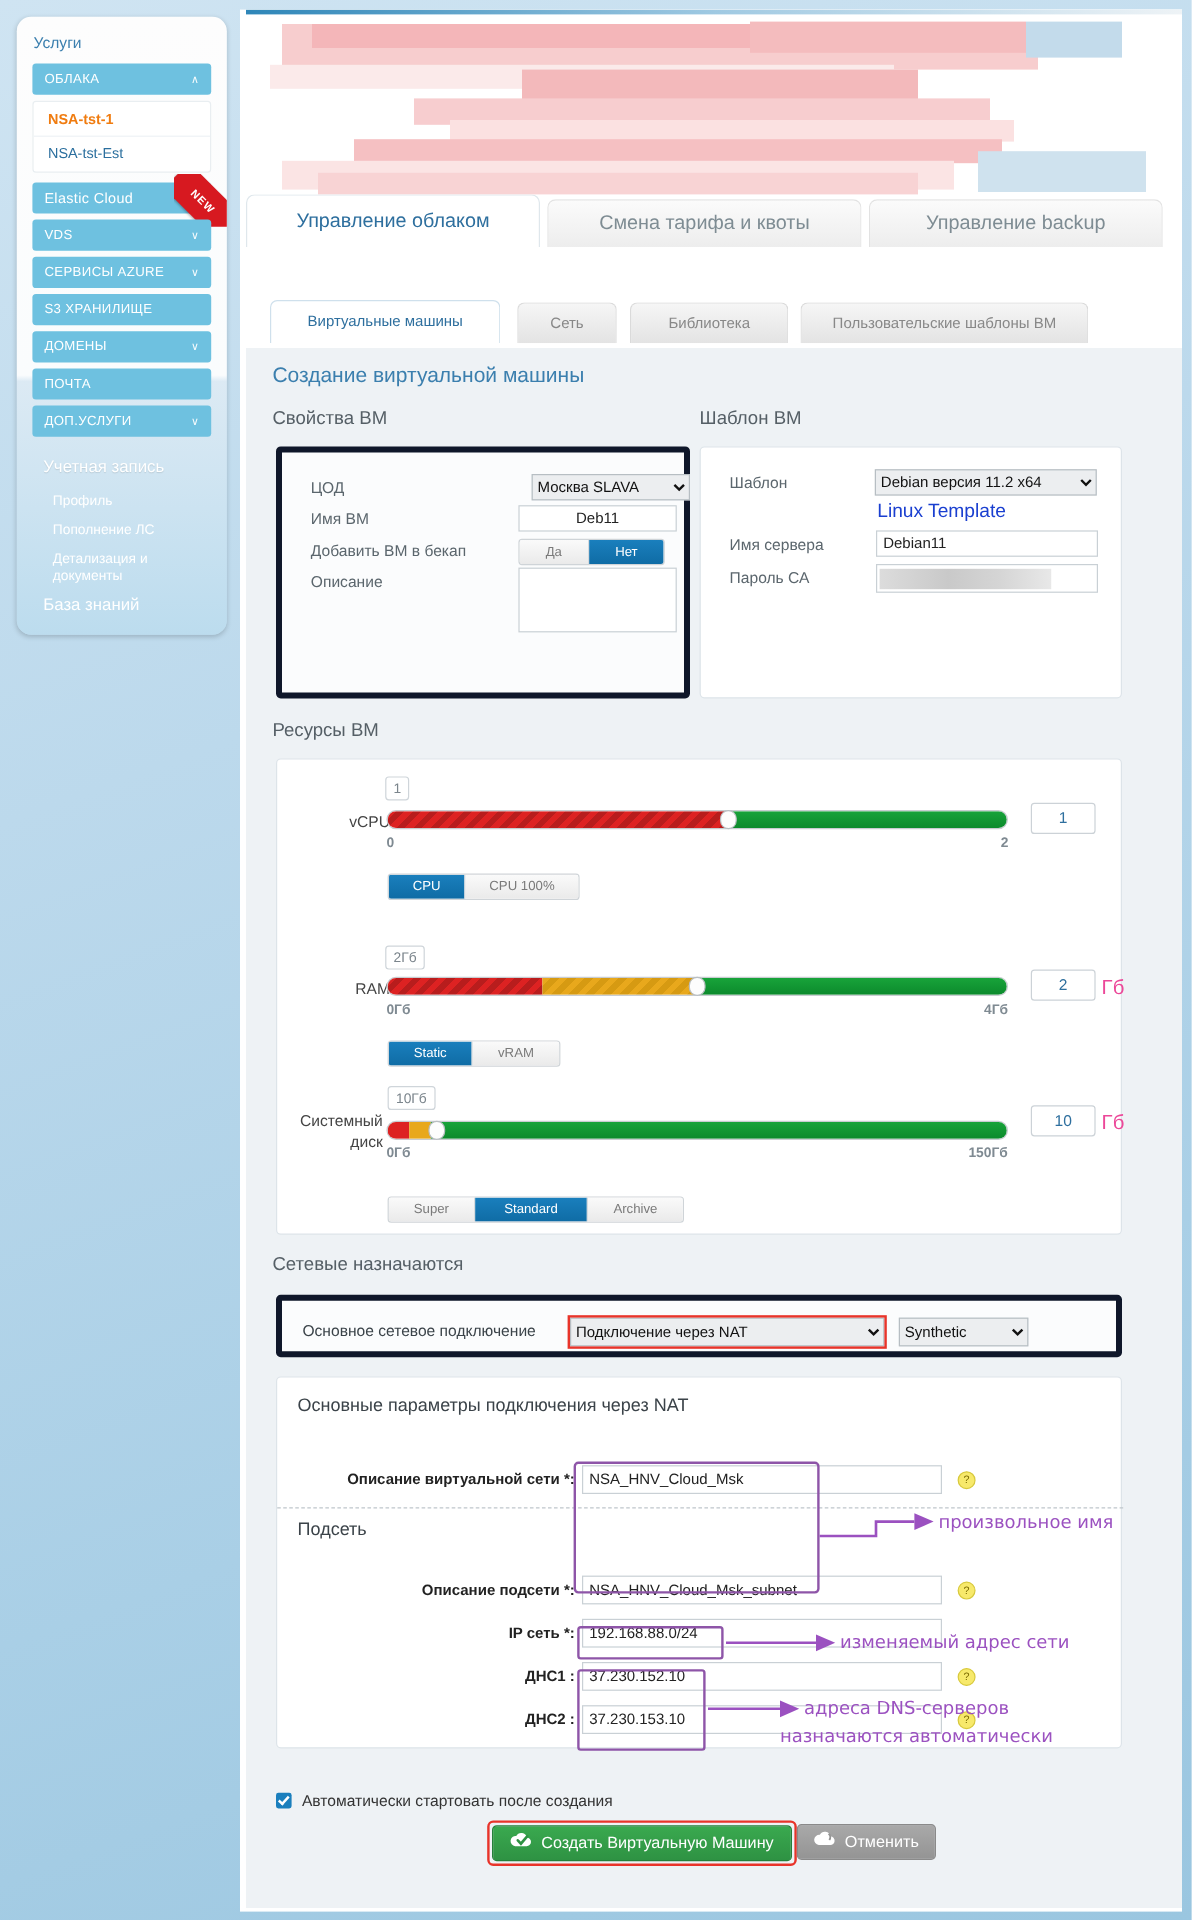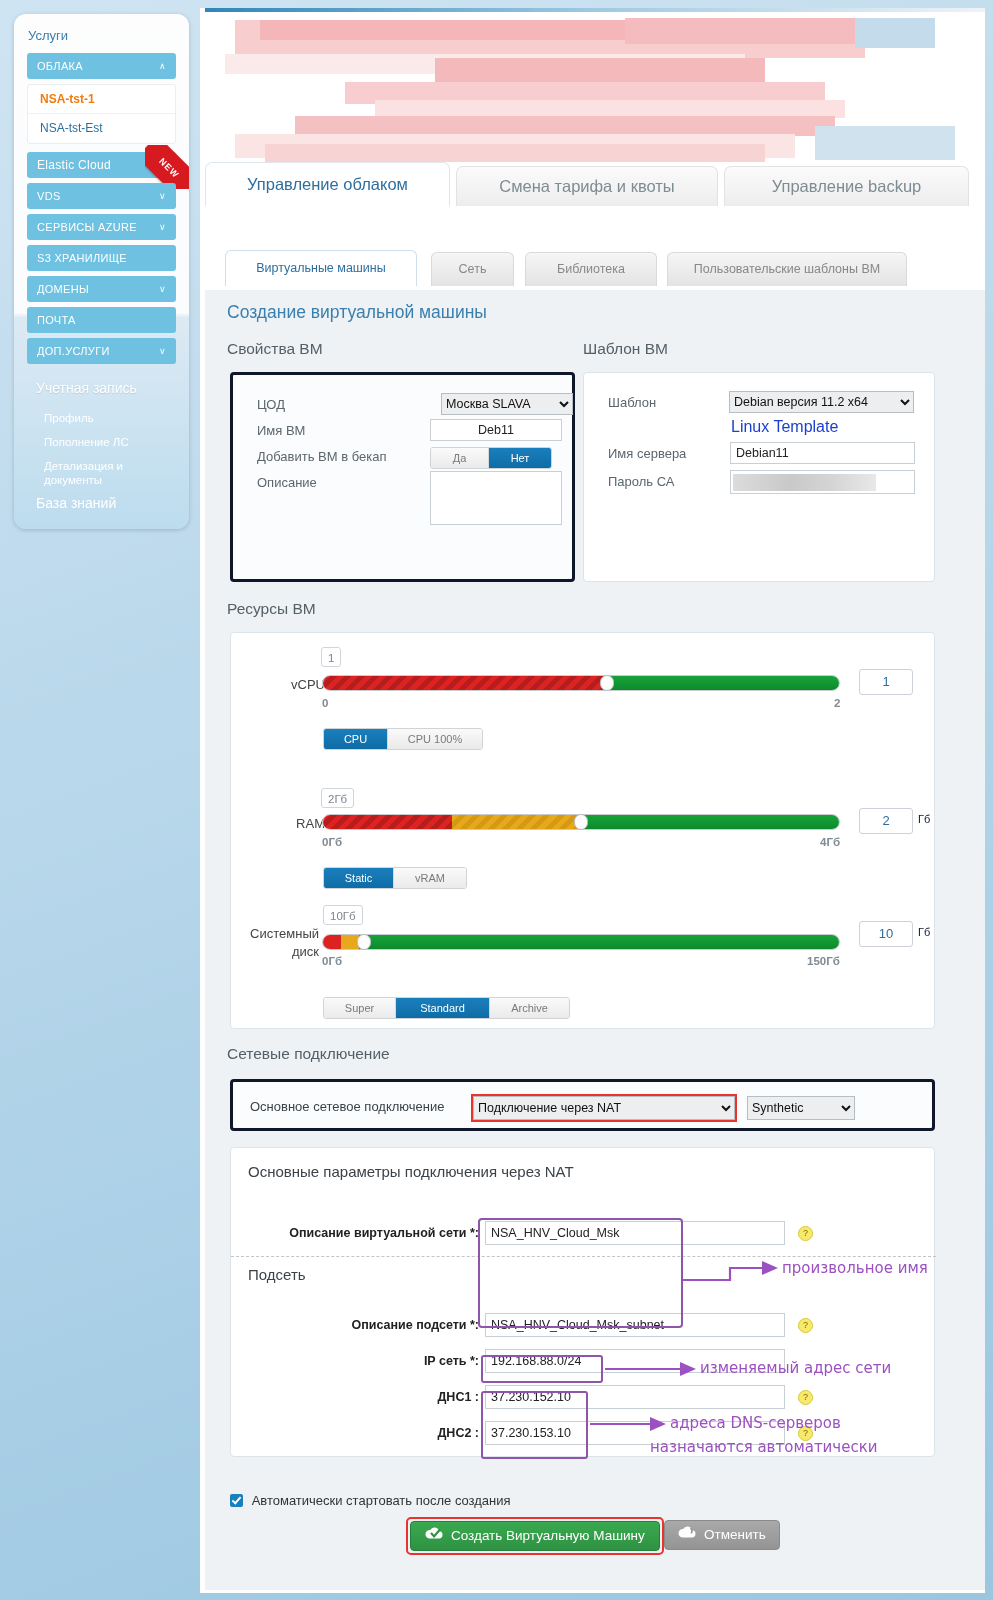--- a/index.html
+++ b/index.html
@@ -80,21 +80,21 @@
     background: linear-gradient(180deg,#f6f6f6,#e3e3e3); border:1px solid #dadada; border-bottom:none;
     cursor:pointer;
   }
   .stab.active { background:#fff; color:#2e6f9e; border:1px solid #cfe0ec; border-bottom:none; height:36px; line-height:35px;}
 
   #body { position:absolute; left:205px; top:290px; width:780px; height:1300px;
           background:#eef2f5; }
   h1.sec { margin:0; font-weight:normal; color:#3b7fae; font-size:17.5px; }
   h2.sec { margin:0; font-weight:normal; color:#555f66; font-size:15.5px; }
 
-  .card { background:#fbfcfd; border:3px solid #0f172a; border-radius:4px; }
+  .card { background:#fbfcfd; border:5px solid #0f172a; border-radius:4px; }
   .card2 { background:#fff; border:1px solid #dde4e9; border-radius:4px; }
 
   .lbl { color:#5b666d; font-size:13px; }
   input.tf {
     border:1px solid #c9d0d5; background:#fff; height:22px; font-size:12.5px;
     padding:1px 5px; font-family:"Liberation Sans",sans-serif; color:#222;
   }
   select.sel {
     height:22px; font-size:12.5px; border:1px solid #b7bec3;
     background:#eceef0; font-family:"Liberation Sans",sans-serif; color:#111;
@@ -123,21 +123,21 @@
   .grn  { background:linear-gradient(180deg,#18a33a,#0c8a2c); }
   .knob {
     position:absolute; top:-1px; width:14px; height:16px; background:#fdfdfd;
     border:1px solid #b9bec2; border-radius:7px; cursor:pointer; z-index:3;
   }
   .endlbl { position:absolute; color:#7f8a92; font-size:11.5px; font-weight:bold; }
   .numbox {
     position:absolute; border:1px solid #ccd2d7; background:#fff; border-radius:3px;
     height:26px; line-height:24px; text-align:center; color:#2e6f9e; font-size:13px;
   }
-  .unit { position:absolute; color:#0f172a; font-size:11px; }
+  .unit { position:absolute; color:#ec4899; font-size:17px; }
 
   
   .fldlbl { font-size:12.5px; font-weight:bold; color:#222; text-align:right; }
   .hint {
     width:15px;height:15px;border-radius:50%;background:#f7e96b;border:1px solid #d8c93c;
     color:#7a6a00;font-size:9px;text-align:center;line-height:13px;cursor:pointer;
   }
   .hl-red { outline:2px solid #e8342a; }
   .pbox { position:absolute; border:2px solid #8e55a8; border-radius:3px; pointer-events:none; z-index:9; }
   .pnote {
@@ -339,21 +339,21 @@
     <div class="endlbl" style="left:576px;top:322px;">150Гб</div>
     <div class="numbox" style="left:628px;top:288px;width:54px;">10</div>
     <div class="unit" style="left:687px;top:293px;">Гб</div>
     <div class="toggle" style="position:absolute;left:92px;top:364px;">
       <div style="width:72px;padding:0;text-align:center;">Super</div>
       <div class="on" style="width:94px;padding:0;text-align:center;">Standard</div>
       <div style="width:79px;padding:0;text-align:center;">Archive</div>
     </div>
   </div>
 
-  <h2 class="sec" style="position:absolute;left:22px;top:755px;">Сетевые подключение</h2>
+  <h2 class="sec" style="position:absolute;left:22px;top:755px;">Сетевые назначаются</h2>
   <div class="card" style="position:absolute;left:25px;top:789px;width:705px;height:52px;">
     <div class="lbl" style="position:absolute;left:17px;top:17px;color:#3b4349;">Основное сетевое подключение</div>
     <select class="sel hl-red" style="position:absolute;left:240px;top:14px;width:262px;height:24px;">
       <option>Подключение через NAT</option>
     </select>
     <select class="sel" style="position:absolute;left:514px;top:14px;width:108px;height:24px;">
       <option>Synthetic</option>
     </select>
   </div>
 

